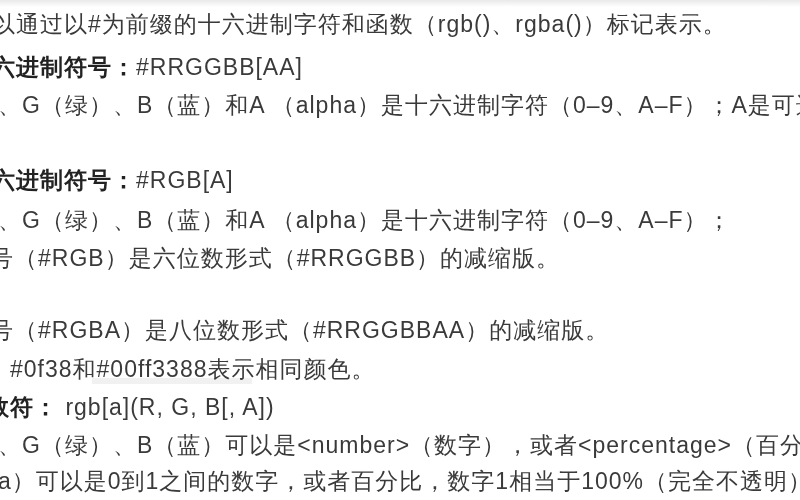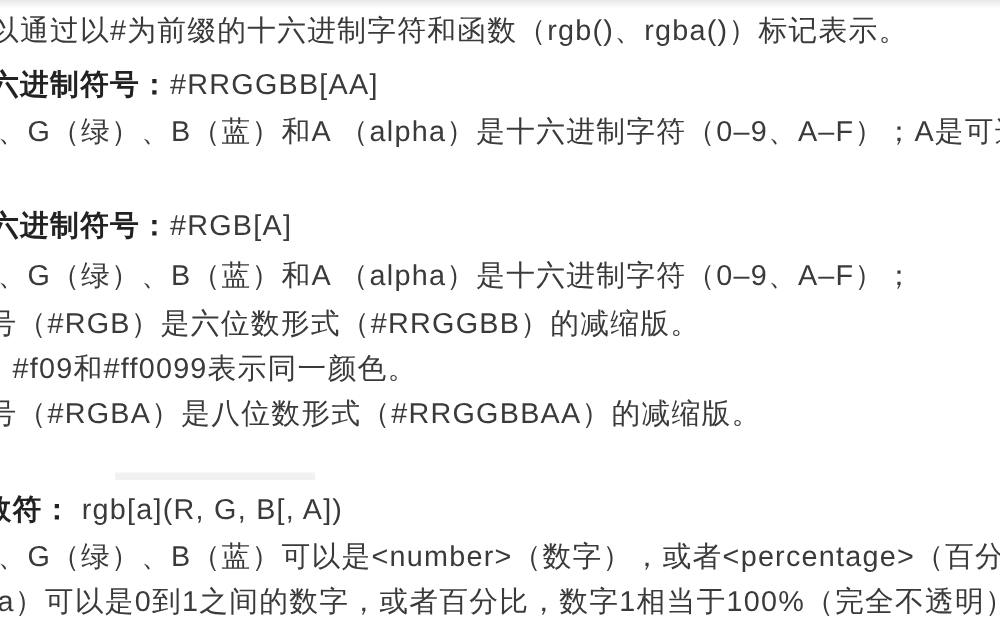--- a/index.html
+++ b/index.html
@@ -42,23 +42,23 @@
 
   <div class="line" style="top:91px;left:-2px"><span class="b"></span><span>、G（绿）、B（蓝）和A （alpha）是十六进制字符（0–9、A–F）；A是可选</span></div>
 
 
   <div class="line" style="top:166px;left:-8px"><span class="b">六进制符号：</span><span>#RGB[A]</span></div>
 
   <div class="line" style="top:206px;left:-2px"><span class="b"></span><span>、G（绿）、B（蓝）和A （alpha）是十六进制字符（0–9、A–F）；</span></div>
 
   <div class="line" style="top:244px;left:-10px"><span class="b"></span><span>号（#RGB）是六位数形式（#RRGGBB）的减缩版。</span></div>
 
-  <div class="line" style="top:280px;left:10px"><span class="b"></span><span>#f09和#ff0099表示同一颜色。</span></div>
 
   <div class="line" style="top:316px;left:-10px"><span class="b"></span><span>号（#RGBA）是八位数形式（#RRGGBBAA）的减缩版。</span></div>
 
+  <div class="line" style="top:355px;left:10px"><span class="b"></span><span>#0f38和#00ff3388表示相同颜色。</span></div>
 
   <div class="line" style="top:393px;left:-14px"><span class="b">数符：</span><span> rgb[a](R, G, B[, A])</span></div>
 
   <div class="line" style="top:431px;left:-2px"><span class="b"></span><span>、G（绿）、B（蓝）可以是&lt;number&gt;（数字），或者&lt;percentage&gt;（百分</span></div>
 
   <div class="line" style="top:467px;left:-2px"><span class="b"></span><span>a）可以是0到1之间的数字，或者百分比，数字1相当于100%（完全不透明）</span></div>
 </div>
 
 </body></html>

